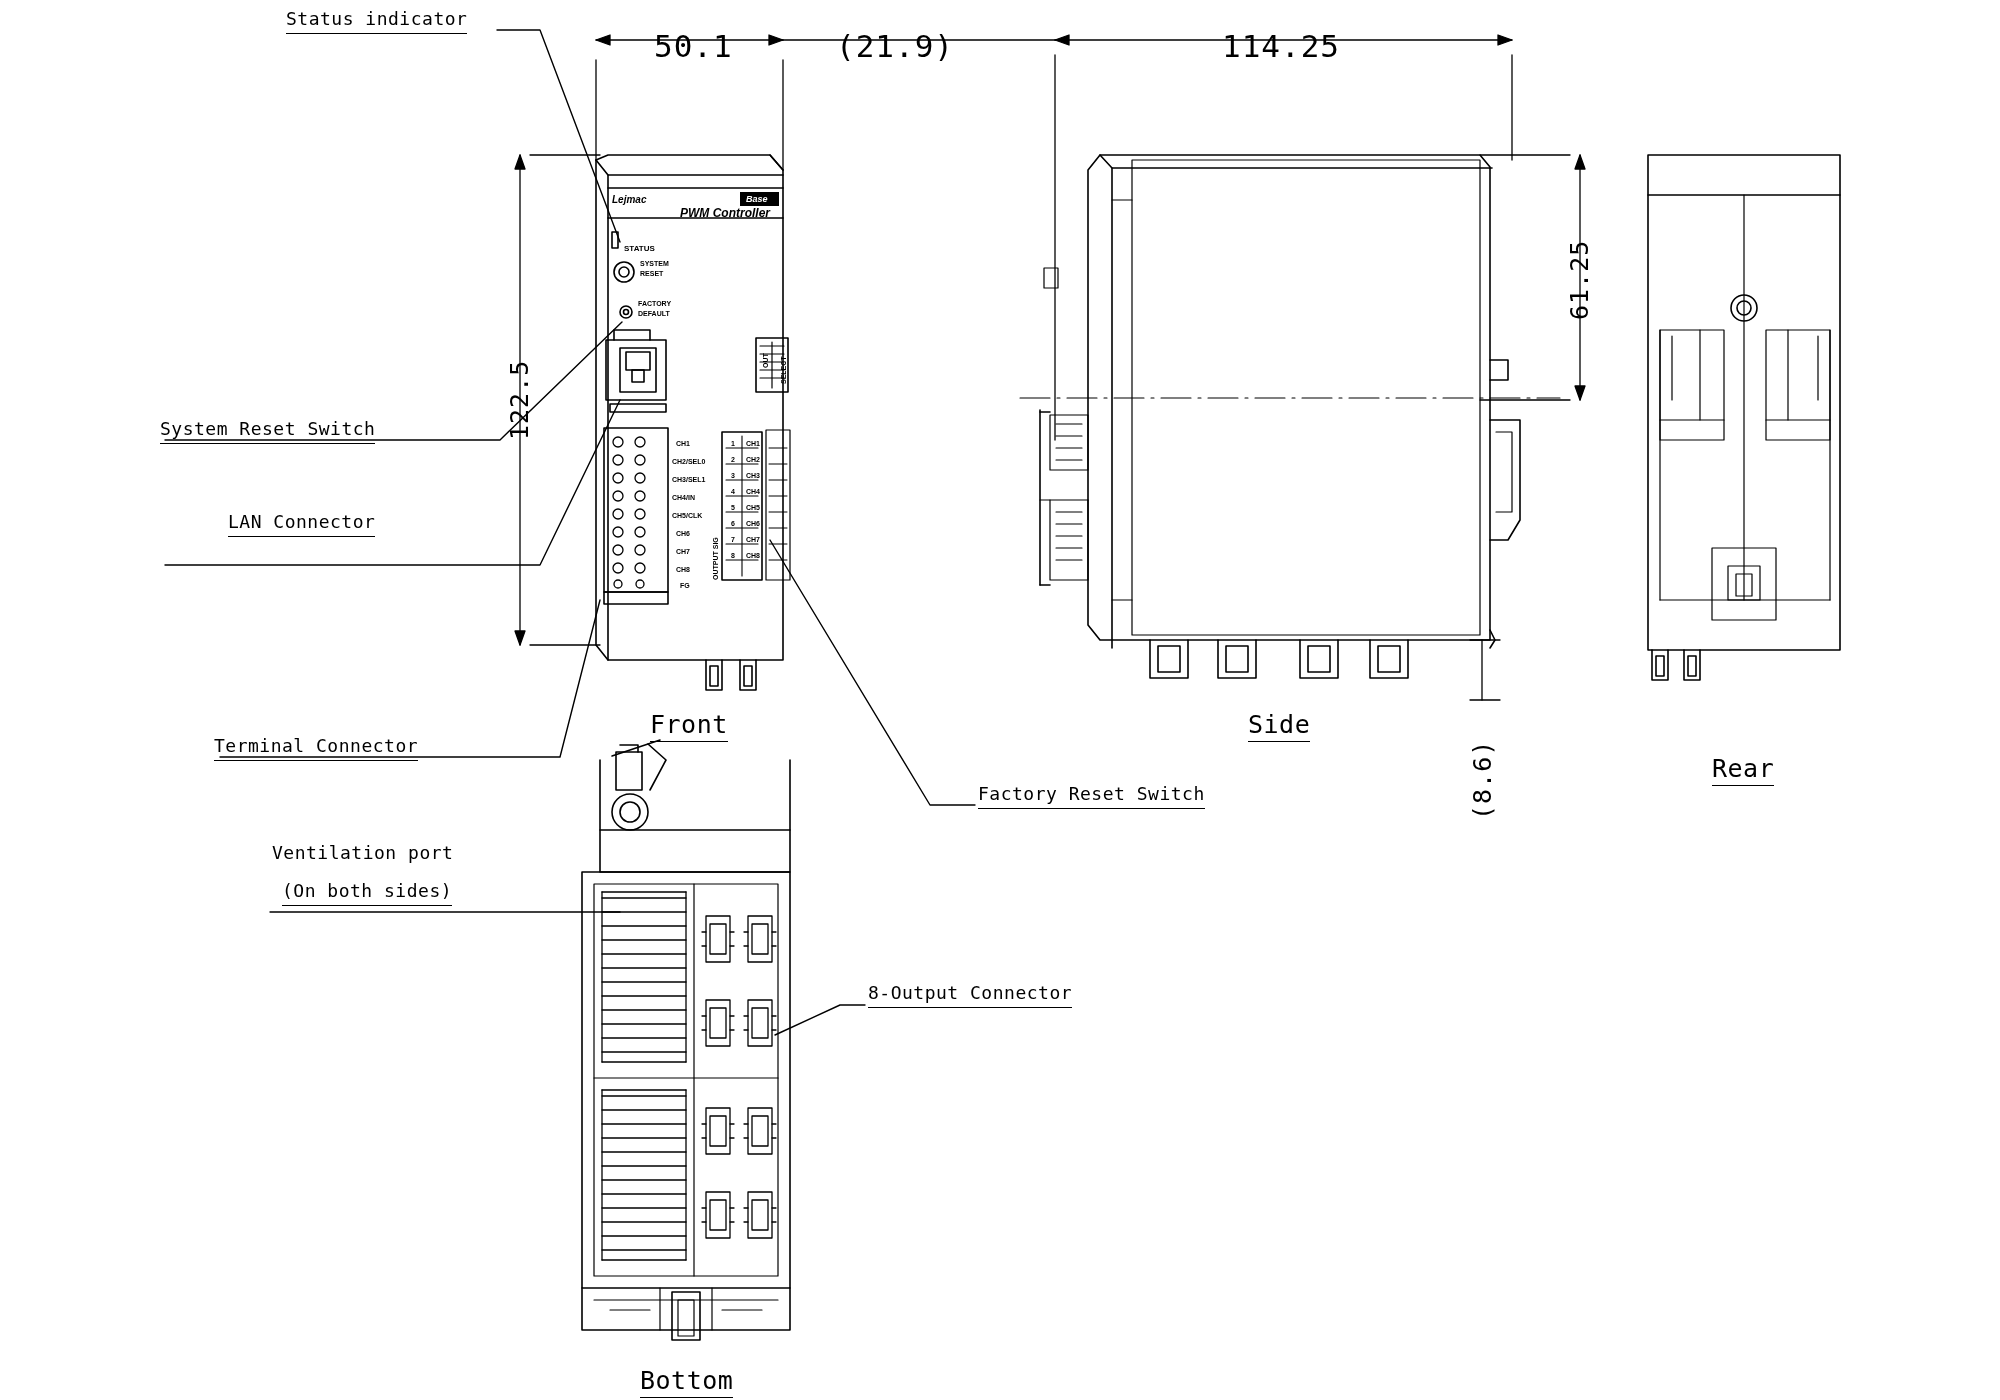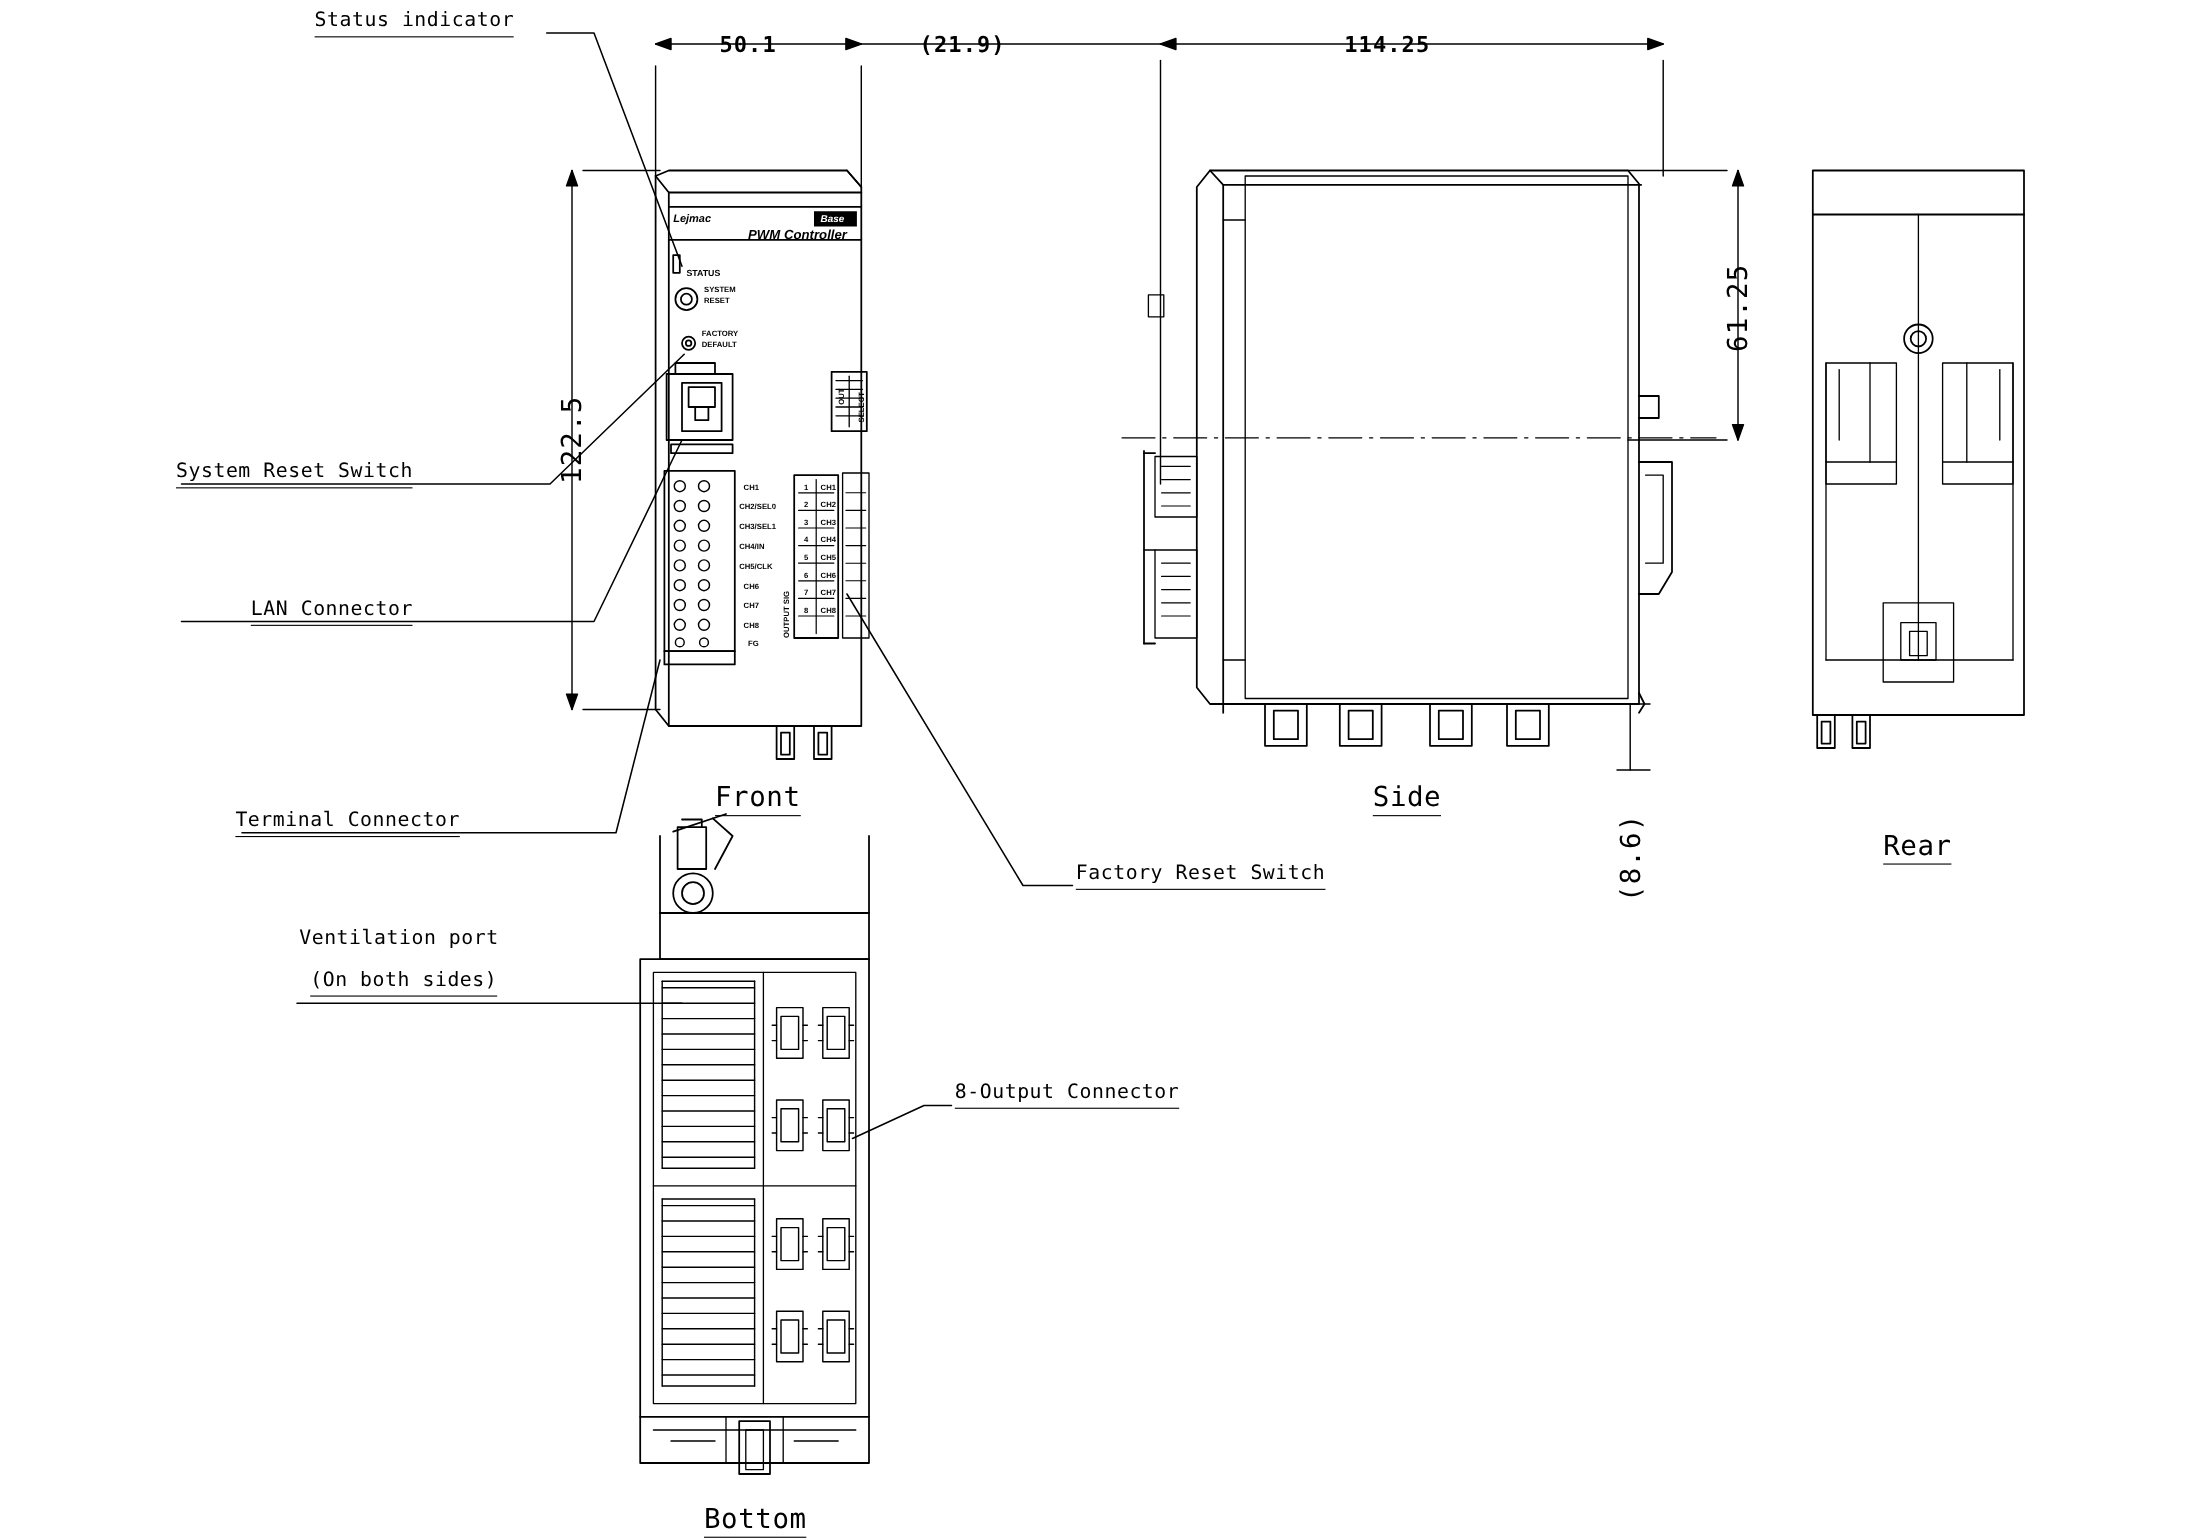--- a/index.html
+++ b/index.html
@@ -2,21 +2,21 @@
 <html><head>
 <meta charset="utf-8">
 <style>
   html,body{margin:0;padding:0;background:#ffffff;}
   body{width:2000px;height:1400px;position:relative;font-family:"DejaVu Sans Mono",monospace;color:#000;}
   .stage{position:absolute;left:0;top:0;width:2000px;height:1400px;}
   svg{position:absolute;left:0;top:0;width:2000px;height:1400px;overflow:visible;}
   .lbl{position:absolute;white-space:nowrap;font-family:"DejaVu Sans Mono",monospace;color:#000;}
   .callout{font-size:18px;letter-spacing:0.5px;border-bottom:1.6px solid #000;padding-bottom:4px;}
   .viewname{font-size:25px;letter-spacing:0.5px;border-bottom:1.6px solid #000;padding-bottom:2px;}
-  .dim{font-size:20px;letter-spacing:1px;font-weight:bold;}
+  .dim{font-size:31px;letter-spacing:1px;}
   .dimv{font-size:25px;letter-spacing:1px;transform:rotate(-90deg);transform-origin:left top;}
   .tiny{font-size:8px;font-family:"Liberation Sans",sans-serif;letter-spacing:0px;font-weight:bold;}
   .tiny2{font-size:7px;font-family:"Liberation Sans",sans-serif;font-weight:bold;}
   .tinyv{font-size:7px;font-family:"Liberation Sans",sans-serif;font-weight:bold;transform:rotate(-90deg);transform-origin:left top;white-space:nowrap;}
   .brand{font-size:10px;font-family:"Liberation Sans",sans-serif;font-weight:bold;font-style:italic;}
   .brand2{font-size:9px;font-family:"Liberation Sans",sans-serif;font-weight:bold;font-style:italic;color:#fff;}
   .model{font-size:12px;font-family:"Liberation Sans",sans-serif;font-weight:bold;font-style:italic;}
 </style>
 </head>
 <body>
@@ -376,21 +376,21 @@
       <path d="M678 1300 L694 1300 L694 1336 L678 1336 Z" stroke-width="1.2"></path>
       <path d="M610 1310 L650 1310" stroke-width="1.2"></path>
       <path d="M722 1310 L762 1310" stroke-width="1.2"></path>
     </g>
 
   </g>
 </svg>
 
 <div class="lbl callout" style="left:286px;top:8px;">Status indicator</div>
 <div class="lbl callout" style="left:160px;top:418px;">System Reset Switch</div>
-<div class="lbl callout" style="left:228px;top:543px;">LAN Connector</div>
+<div class="lbl callout" style="left:228px;top:511px;">LAN Connector</div>
 <div class="lbl callout" style="left:214px;top:735px;">Terminal Connector</div>
 <div class="lbl callout" style="left:978px;top:783px;">Factory Reset Switch</div>
 <div class="lbl callout" style="left:272px;top:842px;border-bottom:none;">Ventilation port</div>
 <div class="lbl callout" style="left:282px;top:880px;">(On both sides)</div>
 <div class="lbl callout" style="left:868px;top:982px;">8-Output Connector</div>
 
 <div class="lbl viewname" style="left:650px;top:710px;">Front</div>
 <div class="lbl viewname" style="left:1248px;top:710px;">Side</div>
 <div class="lbl viewname" style="left:1712px;top:710px;margin-top:44px;">Rear</div>
 <div class="lbl viewname" style="left:640px;top:1366px;text-align:right;">Bottom</div>

